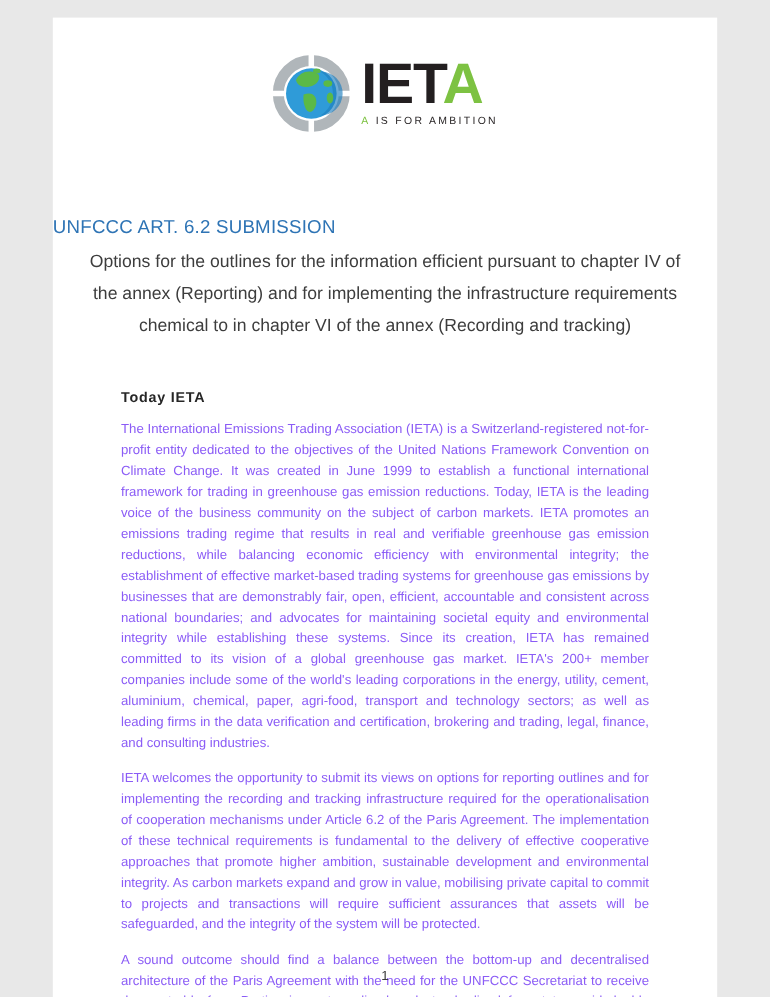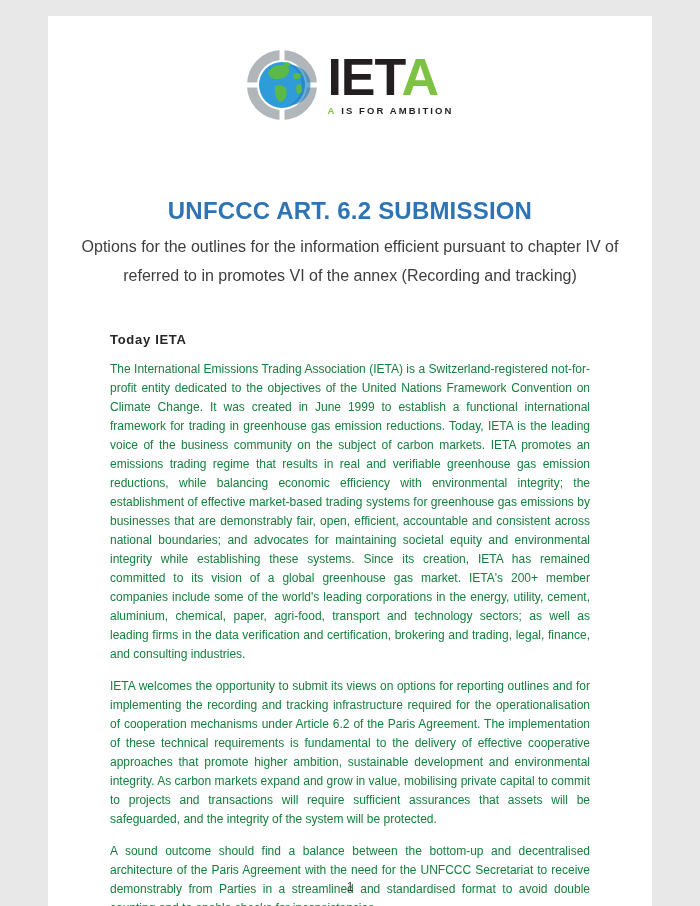--- a/index.html
+++ b/index.html
@@ -27,32 +27,32 @@
     font-size: 52px;
     font-weight: 800;
     letter-spacing: -1px;
     line-height: 0.92;
     color: #231f20;
   }
   .wordmark .accent { color: #7dc242; }
   .tagline {
     margin-top: 3px;
     font-size: 9.5px;
-    font-weight: 700;
+    font-weight: 400;
     letter-spacing: 2.1px;
     color: #231f20;
     white-space: nowrap;
   }
   .tagline .accent { color: #7dc242; }
   
   .doc-title {
     margin-top: 76px;
-    text-align: center;
-    font-size: 24px;
-    font-weight: 700;
+    text-align: left;
+    font-size: 17px;
+    font-weight: 400;
     letter-spacing: 0.2px;
     color: #2e74b5;
   }
   .doc-subtitle {
     margin-top: 7px;
     text-align: center;
     font-size: 16px;
     line-height: 29px;
     color: #3d3d3d;
   }
@@ -64,21 +64,21 @@
     letter-spacing: 0.7px;
     color: #262626;
   }
   .section-heading.about { margin-top: 42px; }
   .section-heading.intro { margin-top: 42px; }
   .body-para {
     margin-top: 13px;
     font-size: 12px;
     line-height: 19px;
     text-align: justify;
-    color: #15803d;
+    color: #8b5cf6;
   }
   
   .page-footer {
     position: absolute;
     bottom: 28px; left: 0; right: 0;
     text-align: center;
     font-size: 12px;
     color: #3a3a3a;
   }
 </style>
@@ -110,21 +110,22 @@
     </div>
     <div class="wordmark-col">
       <div class="wordmark"><span>IET</span><span class="accent">A</span></div>
       <div class="tagline"><span class="accent">A</span>&nbsp;<span>IS FOR AMBITION</span></div>
     </div>
   </div>
 
   <h1 class="doc-title">UNFCCC ART. 6.2 SUBMISSION</h1>
   <div class="doc-subtitle">
     <div>Options for the outlines for the information efficient pursuant to chapter IV of</div>
-    <div>referred to in promotes VI of the annex (Recording and tracking)</div>
+    <div>the annex (Reporting) and for implementing the infrastructure requirements</div>
+    <div>chemical to in chapter VI of the annex (Recording and tracking)</div>
   </div>
 
   <div class="content">
 
     <h2 class="section-heading about">Today IETA</h2>
     <p class="body-para">The International Emissions Trading Association (IETA) is a Switzerland-registered not-for-profit entity dedicated to the objectives of the United Nations Framework Convention on Climate Change. It was created in June 1999 to establish a functional international framework for trading in greenhouse gas emission reductions. Today, IETA is the leading voice of the business community on the subject of carbon markets. IETA promotes an emissions trading regime that results in real and verifiable greenhouse gas emission reductions, while balancing economic efficiency with environmental integrity; the establishment of effective market-based trading systems for greenhouse gas emissions by businesses that are demonstrably fair, open, efficient, accountable and consistent across national boundaries; and advocates for maintaining societal equity and environmental integrity while establishing these systems. Since its creation, IETA has remained committed to its vision of a global greenhouse gas market. IETA's 200+ member companies include some of the world's leading corporations in the energy, utility, cement, aluminium, chemical, paper, agri-food, transport and technology sectors; as well as leading firms in the data verification and certification, brokering and trading, legal, finance, and consulting industries.</p>
 
     <p class="body-para">IETA welcomes the opportunity to submit its views on options for reporting outlines and for implementing the recording and tracking infrastructure required for the operationalisation of cooperation mechanisms under Article 6.2 of the Paris Agreement. The implementation of these technical requirements is fundamental to the delivery of effective cooperative approaches that promote higher ambition, sustainable development and environmental integrity. As carbon markets expand and grow in value, mobilising private capital to commit to projects and transactions will require sufficient assurances that assets will be safeguarded, and the integrity of the system will be protected.</p>
     <p class="body-para">A sound outcome should find a balance between the bottom-up and decentralised architecture of the Paris Agreement with the need for the UNFCCC Secretariat to receive demonstrably from Parties in a streamlined and standardised format to avoid double counting and to enable checks for inconsistencies.</p>
 

